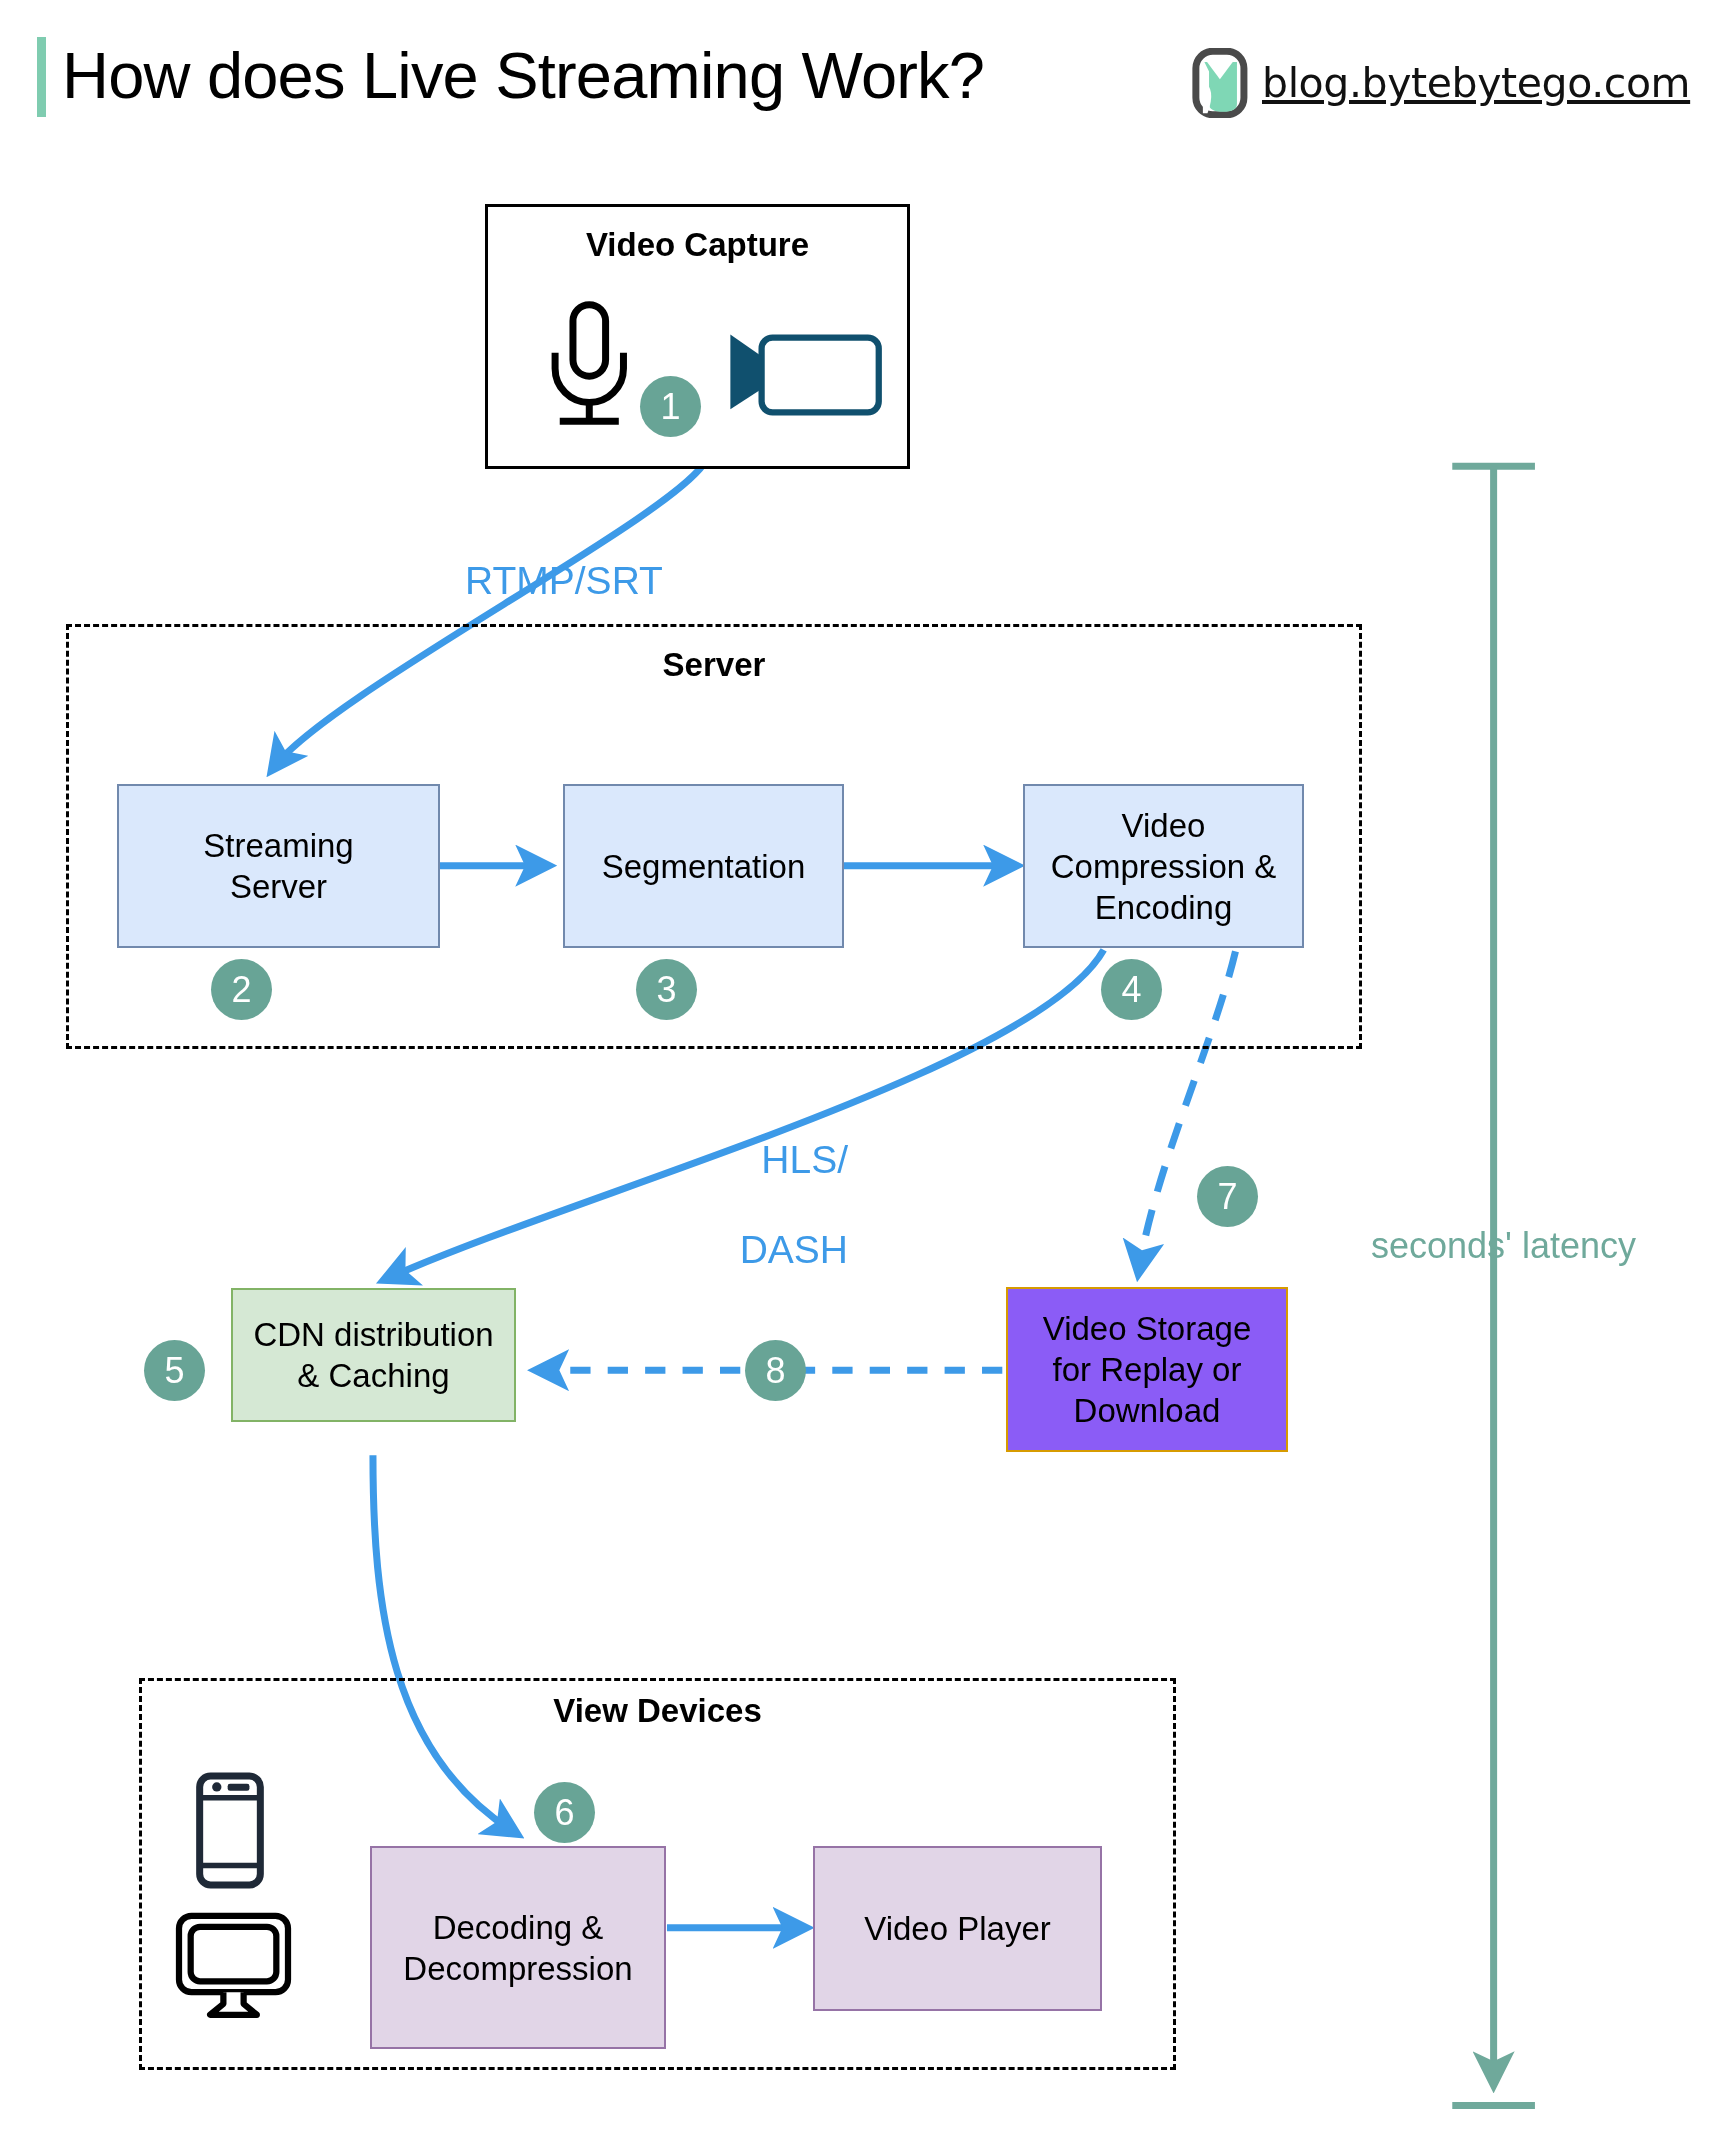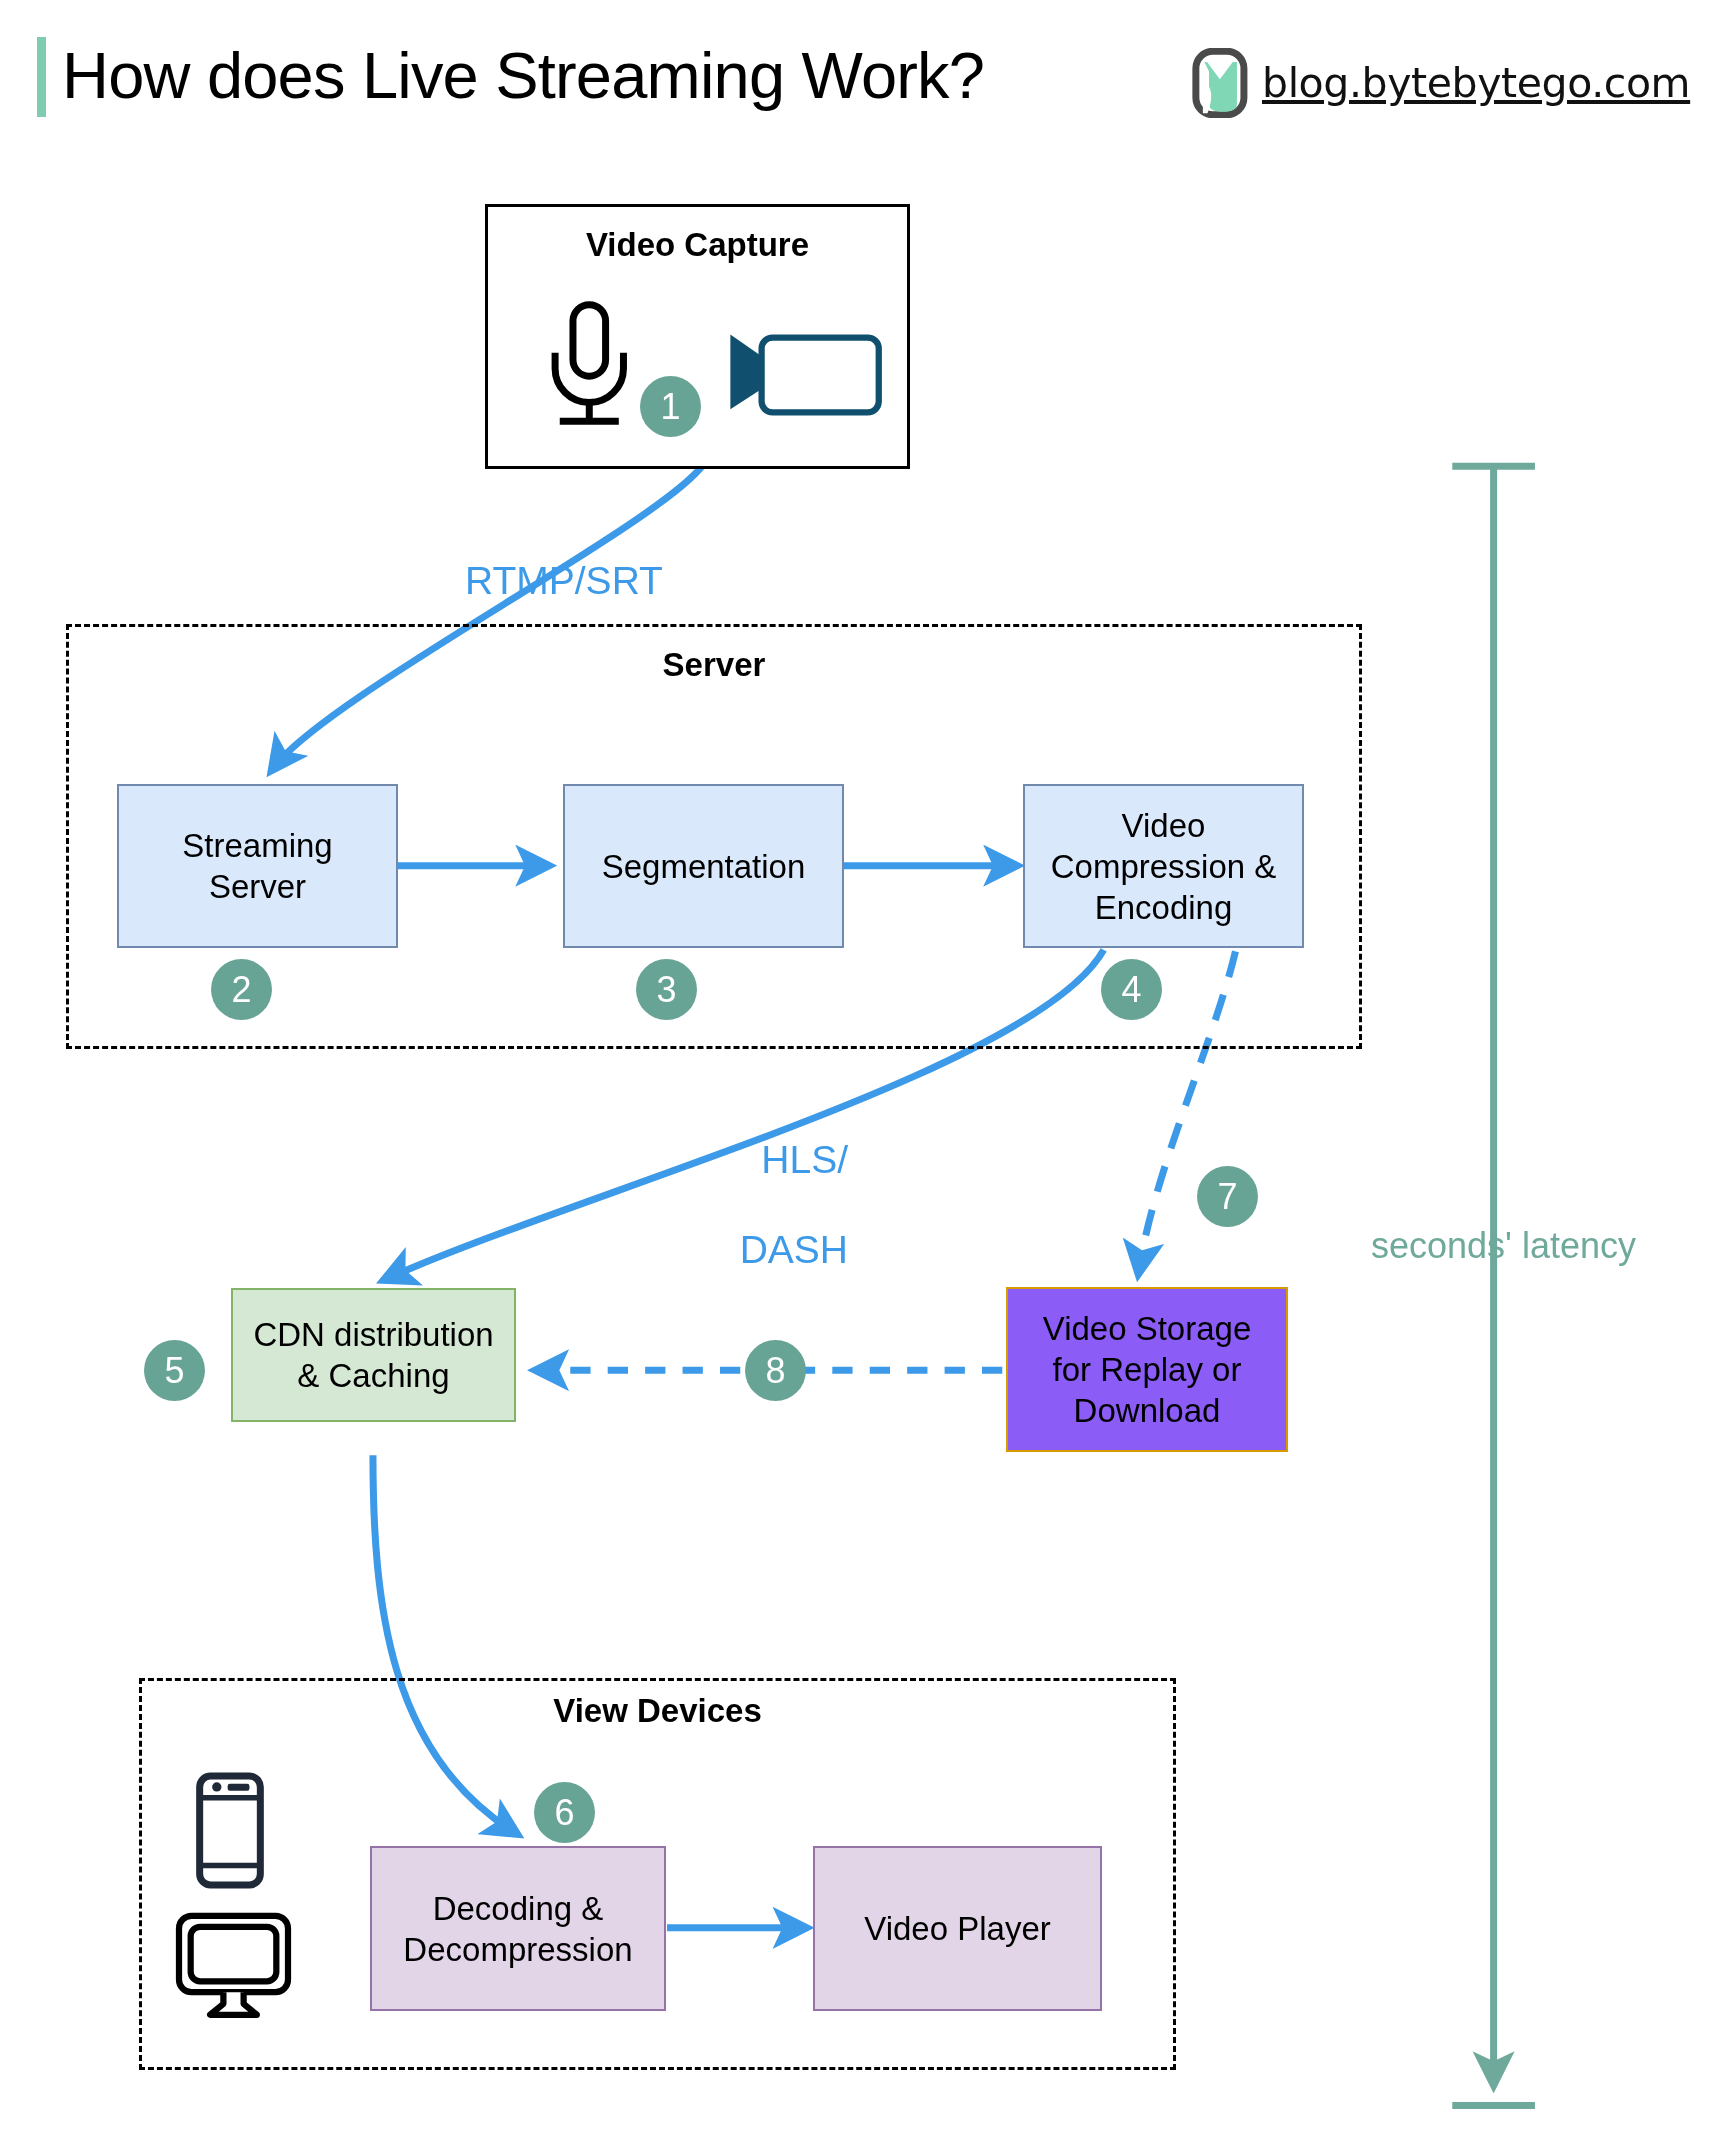--- a/index.html
+++ b/index.html
@@ -98,21 +98,21 @@
   <path d="M52 36 L12 8 L12 104 L52 78 Z" fill="#10506E"></path>
 </svg>
 
 <div class="abs badge" style="left:640px;top:376px;width:61px;height:61px;">1</div>
 
 <div class="abs edge-label" style="left:465px;top:558px;">RTMP/SRT</div>
 
 <div class="abs container-dashed" style="left:66px;top:624px;width:1296px;height:425px;"></div>
 <div class="abs container-title" style="left:66px;top:646px;width:1296px;">Server</div>
 
-<div class="abs node node-blue" style="left:117px;top:784px;width:281px;height:164px;">
+<div class="abs node node-blue" style="left:117px;top:784px;width:323px;height:164px;">
   <span>
     <span>Streaming</span><br>
     <span>Server</span>
   </span>
 </div>
 <div class="abs badge" style="left:211px;top:959px;width:61px;height:61px;">2</div>
 
 <div class="abs node node-blue" style="left:563px;top:784px;width:281px;height:164px;">
   <span>Segmentation</span>
 </div>
@@ -164,21 +164,21 @@
 </svg>
 
 <svg class="abs" style="left:175px;top:1912px;width:117px;height:109px;" viewBox="0 0 150 140">
   <rect x="5" y="5" width="140" height="98" rx="16" ry="16" fill="#fff" stroke="#000" stroke-width="8"></rect>
   <rect x="20" y="19" width="110" height="70" rx="12" ry="12" fill="#fff" stroke="#000" stroke-width="8"></rect>
   <path d="M62 103 L62 118 L45 132 L105 132 L88 118 L88 103" fill="#fff" stroke="#000" stroke-width="8" stroke-linejoin="round"></path>
 </svg>
 
 <div class="abs badge" style="left:534px;top:1782px;width:61px;height:61px;">6</div>
 
-<div class="abs node node-purple" style="left:370px;top:1846px;width:296px;height:165px;">
+<div class="abs node node-purple" style="left:370px;top:1846px;width:296px;height:203px;">
   <span>
     <span>Decoding &amp;</span><br>
     <span>Decompression</span>
   </span>
 </div>
 
 <div class="abs node node-purple" style="left:813px;top:1846px;width:289px;height:165px;">
   <span>Video Player</span>
 </div>
 

